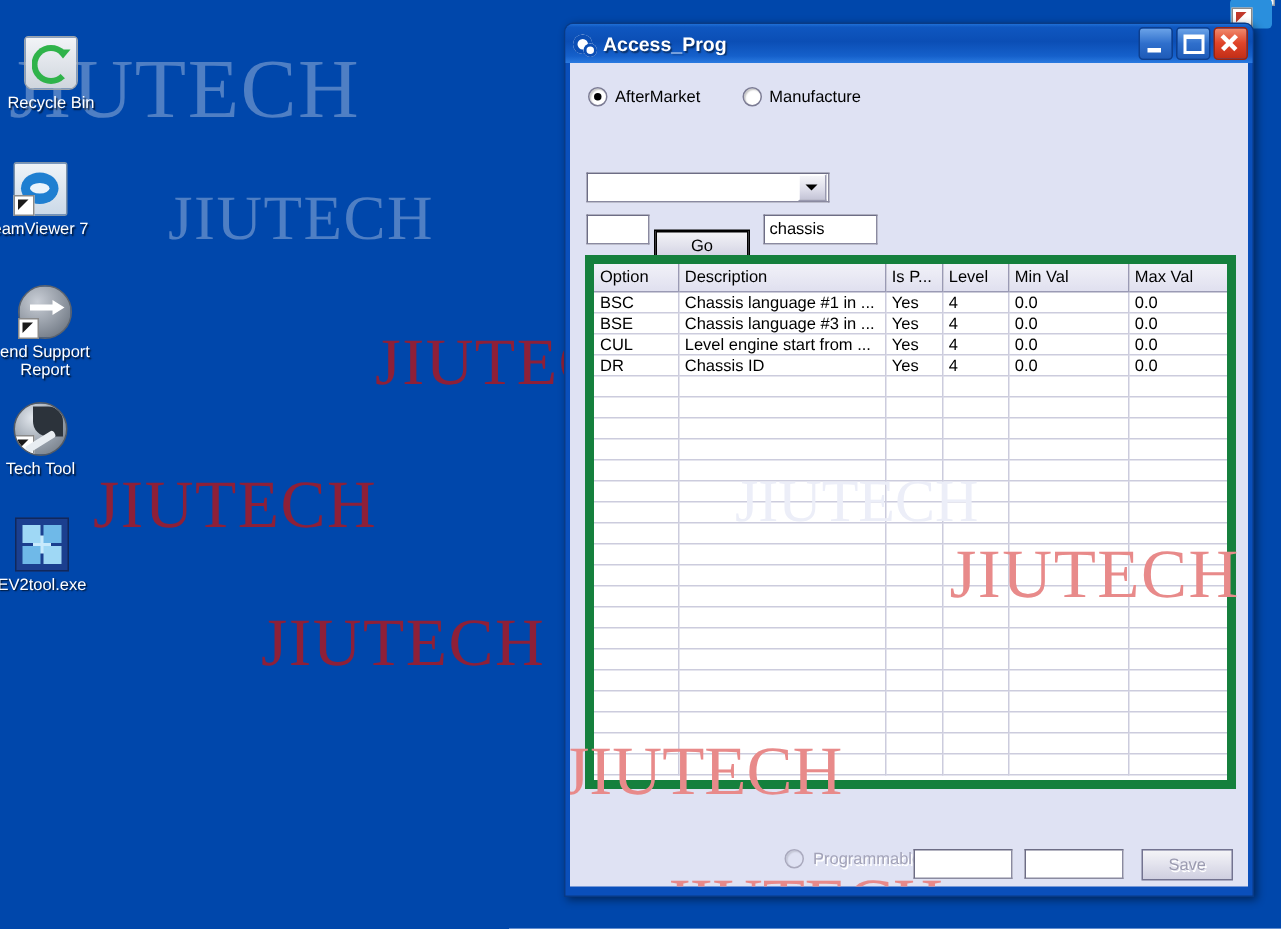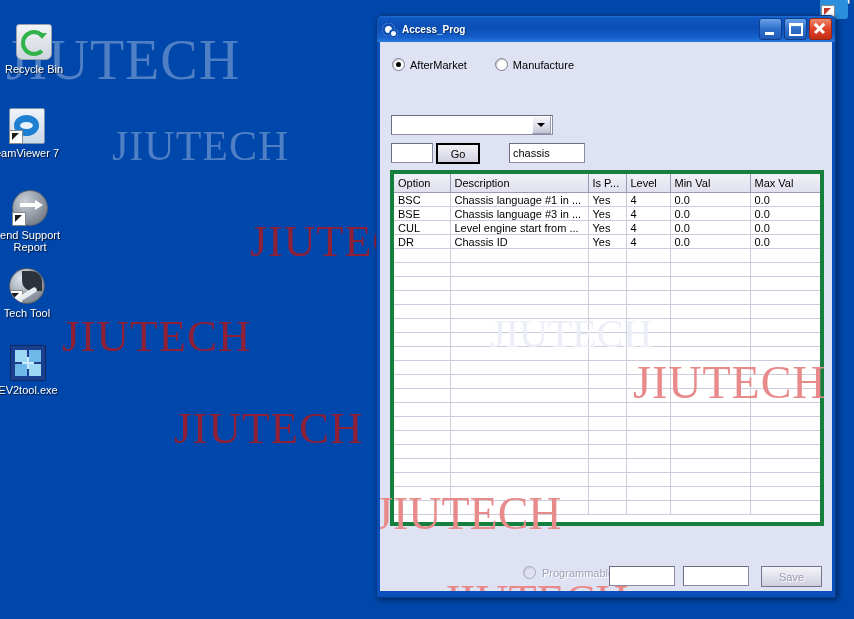--- a/index.html
+++ b/index.html
@@ -262,21 +262,21 @@
   .title-icon .gear2 {
     position: absolute;
     right: 0px; bottom: 0px;
     width: 9px; height: 9px;
     background: #ffffff;
     border-radius: 50%;
     box-shadow: inset 0 0 0 2px #0b4eb5;
   }
   .title-text {
     color: #ffffff;
-    font-size: 10px;
+    font-size: 13px;
     font-weight: bold;
     text-shadow: 1px 1px 1px rgba(0,0,0,0.5);
     flex: 1 1 auto;
     white-space: nowrap;
     overflow: hidden;
   }
   .win-btns { display: flex; gap: 2px; flex: 0 0 auto; }
   .wbtn {
     width: 21px; height: 20px;
     border: 1px solid #0d3f8f;
@@ -421,29 +421,29 @@
     font-size: 11px;
     color: #000;
     display: flex;
     align-items: center;
     justify-content: center;
     cursor: default;
     font-family: "Liberation Sans", sans-serif;
   }
   .btn.focused { outline: 1px solid #000; outline-offset: -2px; border-color: #000; }
   .btn.disabled { color: #9b9bb0; text-shadow: 1px 1px 0 #ffffff; }
-  .b-go { position: absolute; left: 56px; top: 101px; width: 44px; height: 21px; }
+  .b-go { position: absolute; left: 56px; top: 111px; width: 64px; height: 21px; }
 
   
   .grid {
     position: absolute;
     left: 10px; top: 128px;
     width: 434px; height: 356px;
     background: #ffffff;
-    border: 4px solid #15803d;
+    border: 6px solid #15803d;
     box-sizing: border-box;
     overflow: hidden;
   }
   table.g { border-collapse: collapse; width: 100%; table-layout: fixed; font-size: 11px; }
   table.g th {
     background: linear-gradient(180deg,#f1f1f8 0%,#e0e0ef 100%);
     border-right: 1px solid #9a9ab4;
     border-bottom: 1px solid #9a9ab4;
     font-weight: normal;
     text-align: left;

